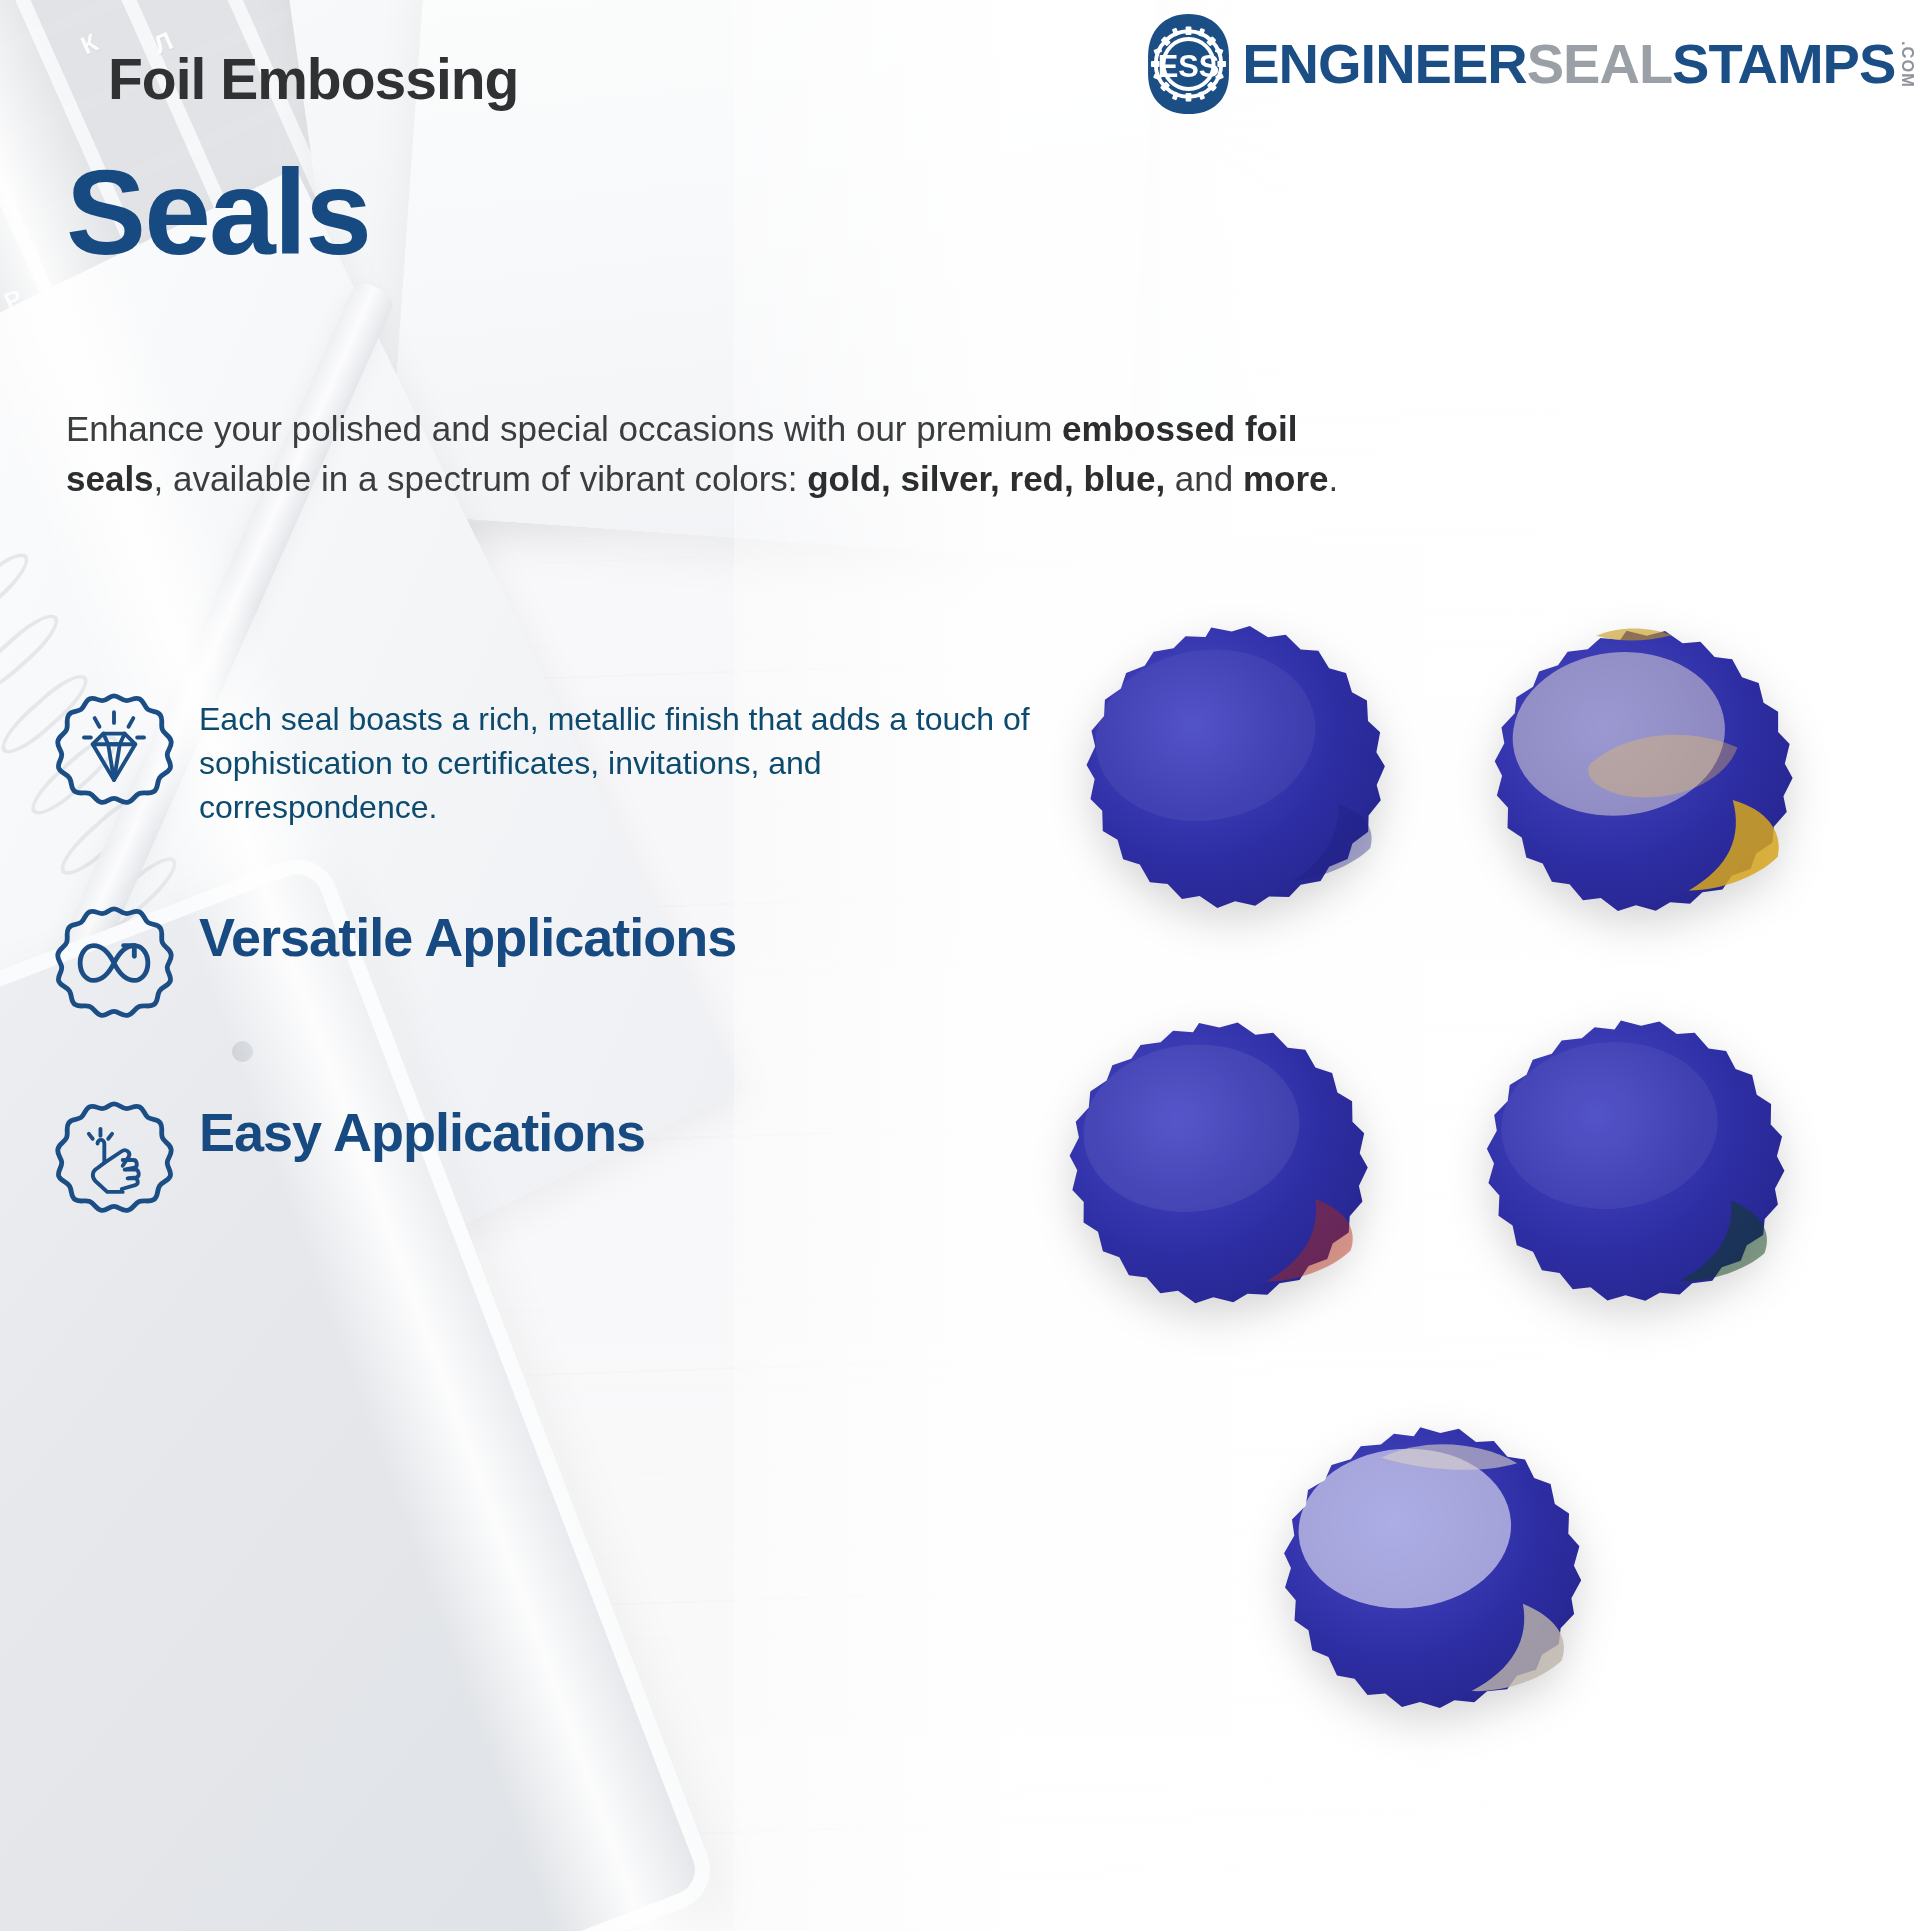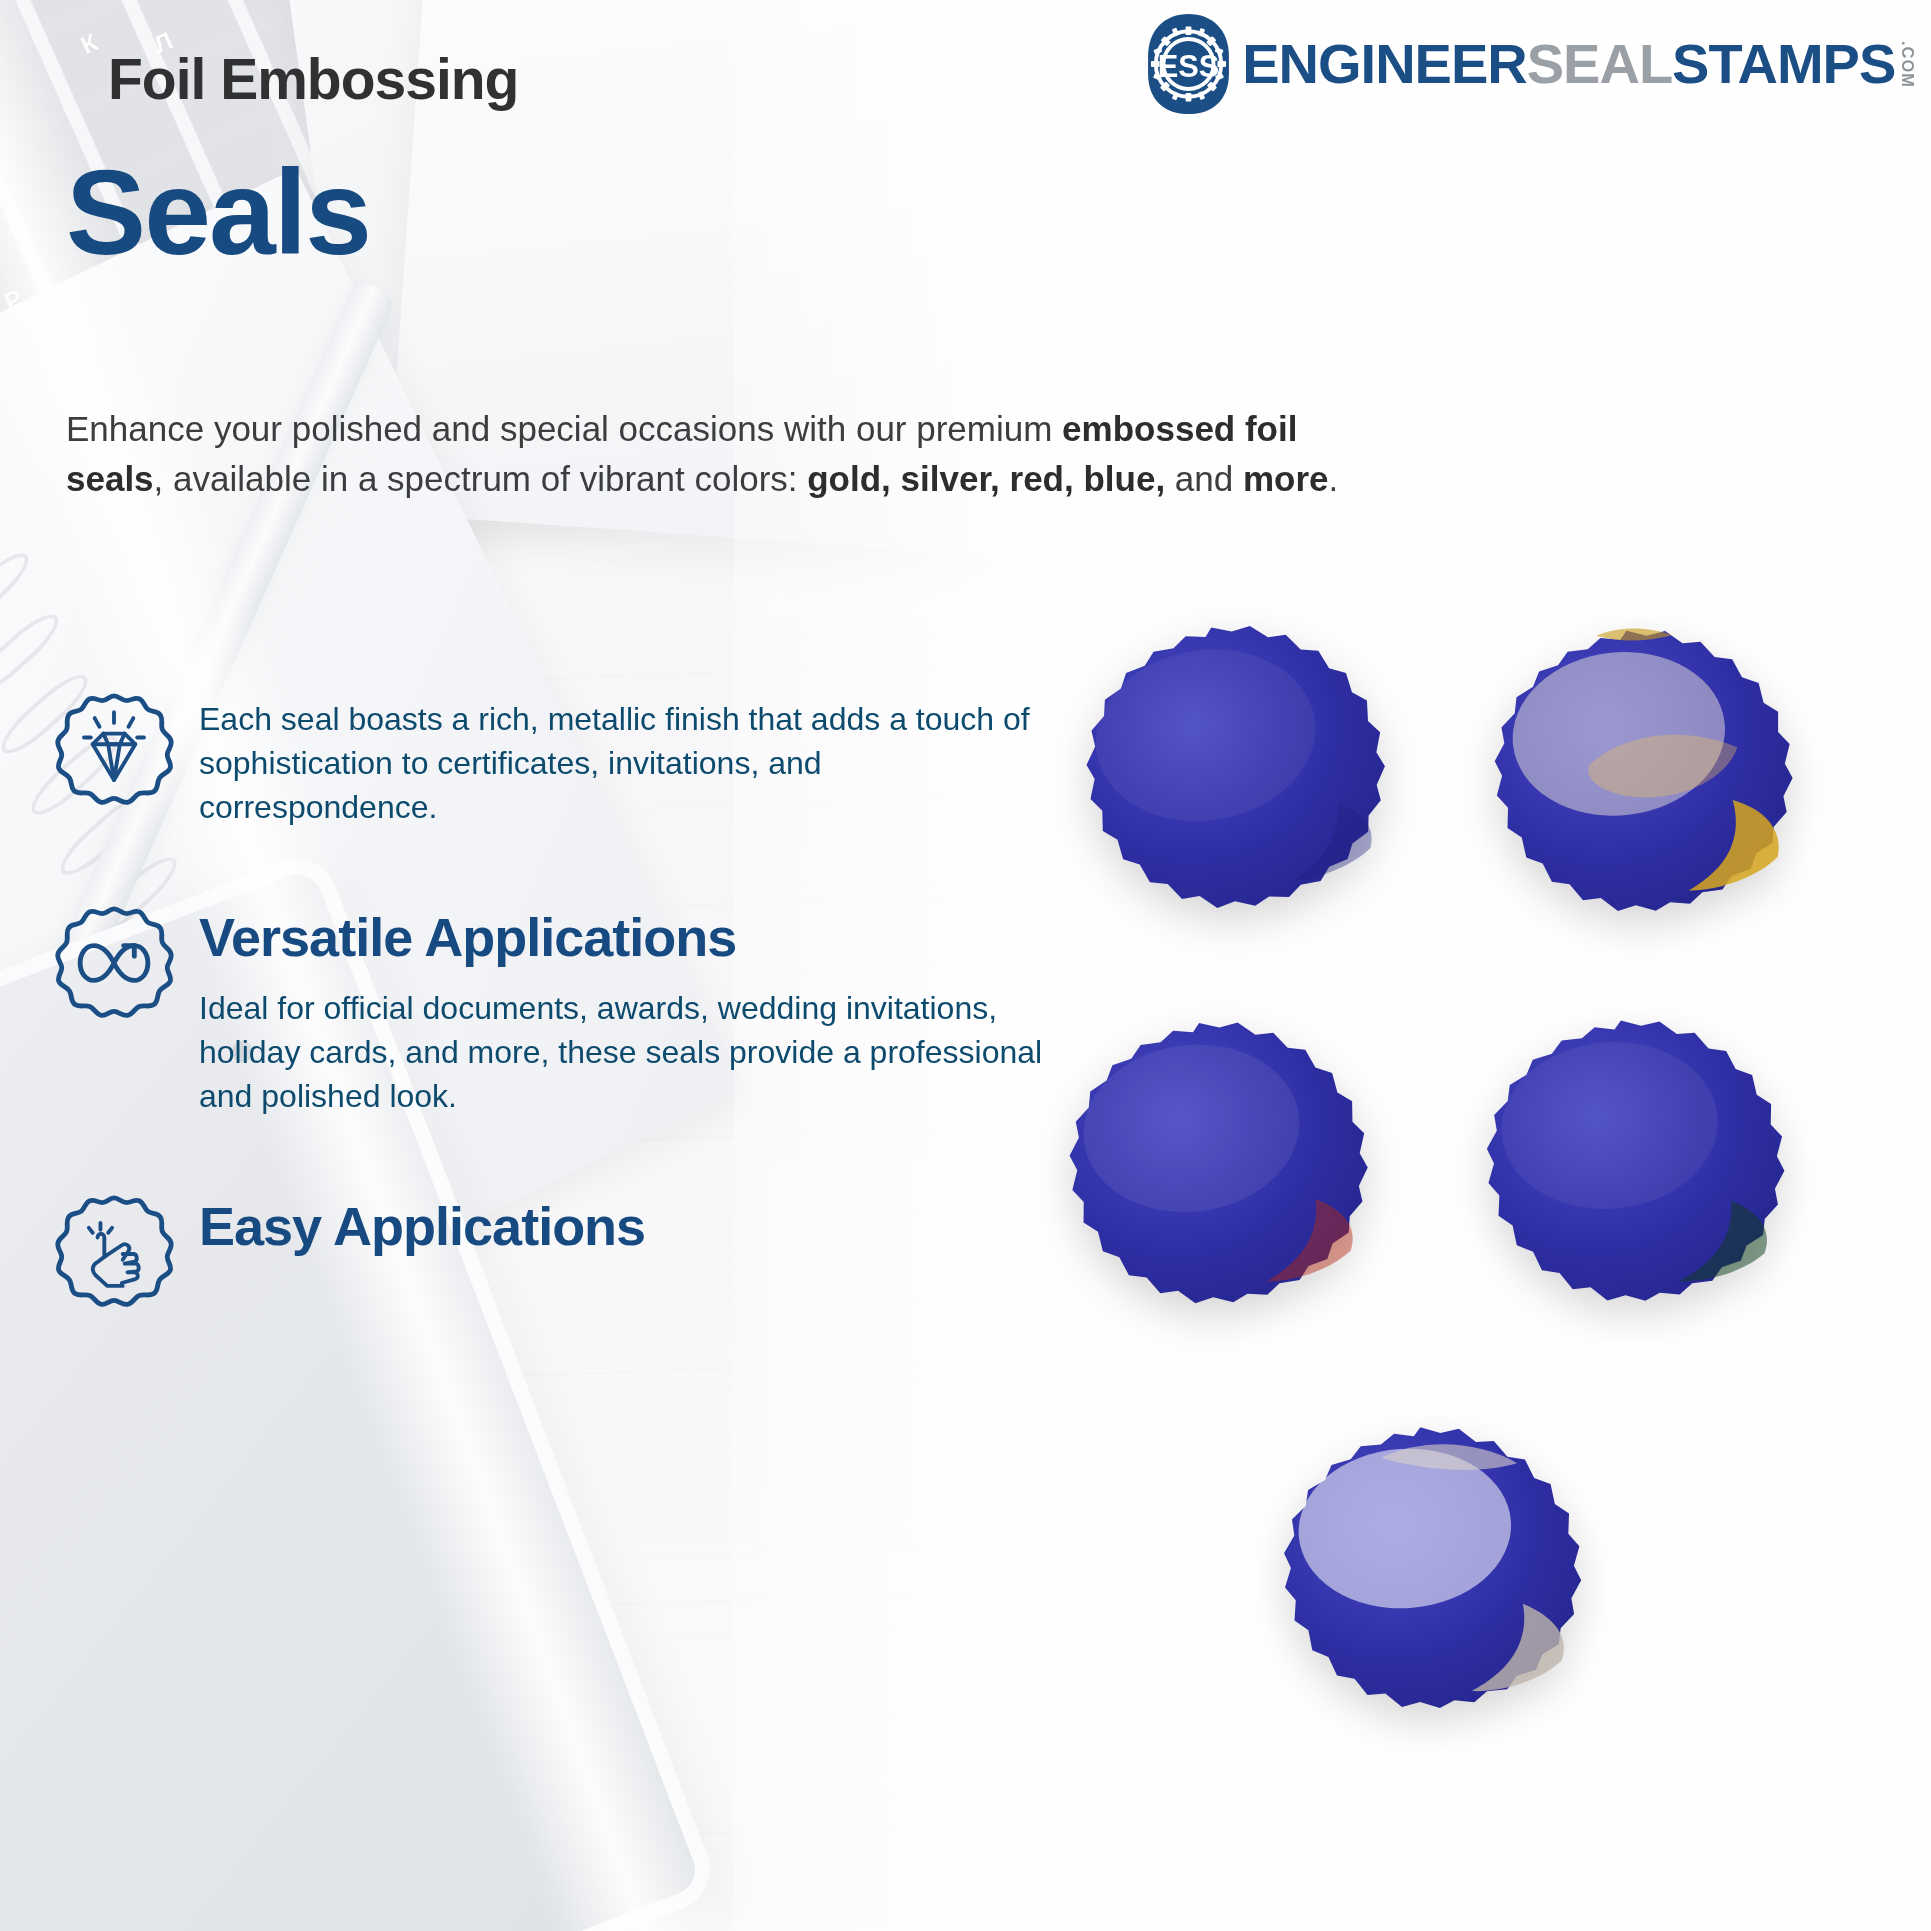--- a/index.html
+++ b/index.html
@@ -376,21 +376,20 @@
                      C91 43 97 51 97 61
                      C97 71 91 79 83 79
                      C76 79 68 73 62 61 Z"></path>
             <path d="M83 43 L72 43"></path>
             <path d="M83 43 L83 54"></path>
           </g>
         </svg>
       </div>
       <div class="feature-body">
         <div class="feature-title">Versatile Applications</div>
-        <div class="feature-desc">Ideal for official documents, awards, wedding invitations, holiday cards, and more, these seals provide a professional and polished look.</div>
       </div>
     </div>
 
     <div class="feature">
       <div class="feature-icon">
         <svg viewBox="0 0 124 124" width="120" height="120" aria-hidden="true">
           <g fill="none" stroke="#1c4e86" stroke-width="5" stroke-linejoin="round">
             <path d="M62 5
               C67 5 70 10 75 10 C80 10 83 6 88 8 C93 10 93 16 97 19 C101 22 107 20 110 25
               C113 30 110 35 112 40 C114 45 120 46 121 52 C122 58 117 61 117 66

